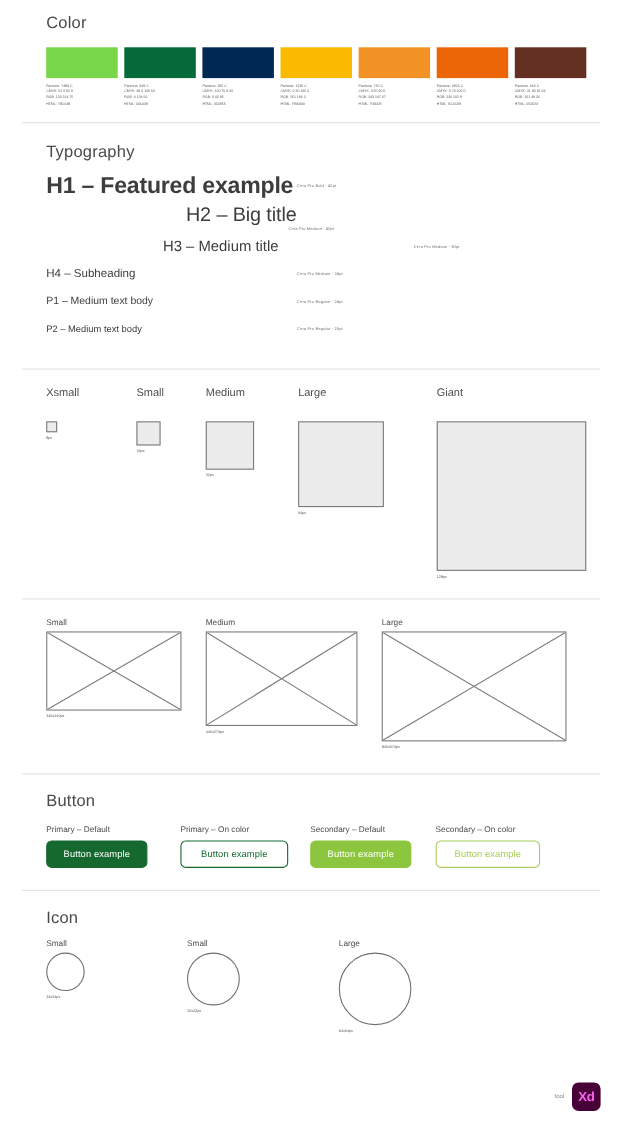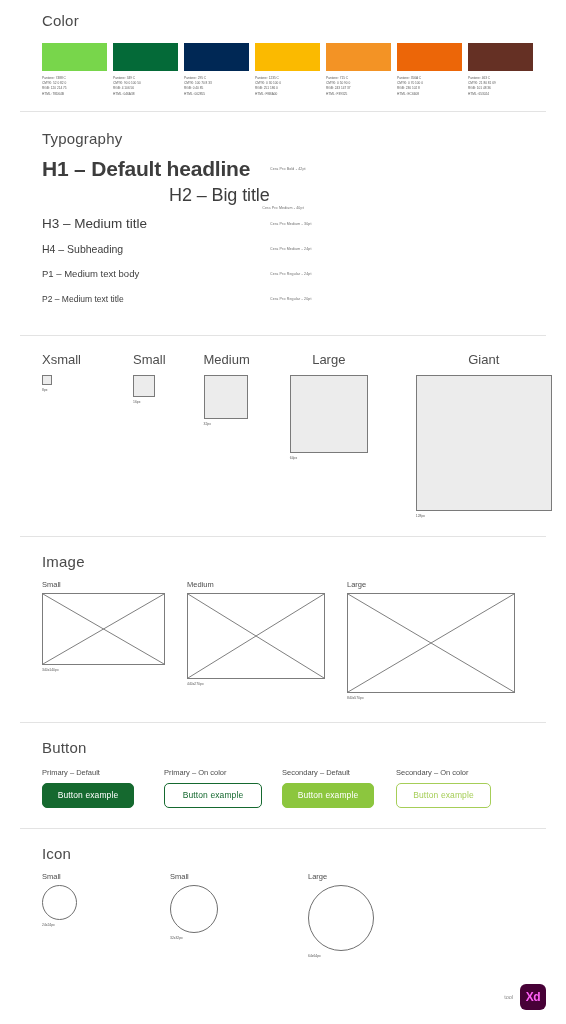--- a/index.html
+++ b/index.html
@@ -49,21 +49,21 @@
   .t-h3 { font-size:13.5px; font-weight:400; }
   .t-h4 { font-size:10.5px; font-weight:400; }
   .t-p1 { font-size:9.5px; font-weight:400; }
   .t-p2 { font-size:8.5px; font-weight:400; }
 
   
   .spacing-sec { padding-top:16px; padding-bottom:18px; }
   .spacing-sec .sec-title { margin:0 0 12px 0; }
   .spacing-row { display:flex; align-items:flex-start; gap:0; }
   .sp-item { display:flex; flex-direction:column; }
-  .sp-label { font-size:13px; color:#4d4d4d; margin-bottom:8px;text-align:center; }
+  .sp-label { font-size:10px; color:#4d4d4d; margin-bottom:20px; }
   .sp-box { background:#ececec; border:1px solid #7a7a7a; }
   .sp-size { font-size:3.4px; color:#5a5a5a; margin-top:3px; }
 
   
   .image-sec { padding-top:16px; padding-bottom:22px; }
   .image-sec .sec-title { margin:0 0 10px 0; }
   .img-row { display:flex; align-items:flex-start; }
   .img-item { display:flex; flex-direction:column; }
   .img-label { font-size:7.5px; color:#4d4d4d; margin-bottom:4px; }
   .img-box { border:1px solid #7c7c7c; position:relative; background:#fff; }
@@ -178,41 +178,41 @@
           </div>
         </div>
       </div>
   </div>
   <div class="divider"></div>
 
   <div class="section typo-sec">
     <div class="sec-title">Typography</div>
     <div id="typo-rows">
         <div class="typo-row" style="margin-bottom: 4px;">
-          <div class="typo-sample t-h1">H1 – Default headline</div>
+          <div class="typo-sample t-h1">H1 – Featured example</div>
           <div class="typo-spec">Cera Pro Bold - 42pt</div>
         </div>
         <div class="typo-row" style="margin-bottom: 3px; flex-direction: column;">
           <div class="typo-sample t-h2">H2 – Big title</div>
           <div class="typo-spec">Cera Pro Medium - 40pt</div>
         </div>
-        <div class="typo-row" style="margin-bottom: 3px;">
+        <div class="typo-row" style="margin-bottom: 3px; justify-content: center;">
           <div class="typo-sample t-h3">H3 – Medium title</div>
           <div class="typo-spec">Cera Pro Medium - 30pt</div>
         </div>
         <div class="typo-row" style="margin-bottom: 3px;">
           <div class="typo-sample t-h4">H4 – Subheading</div>
           <div class="typo-spec">Cera Pro Medium - 24pt</div>
         </div>
         <div class="typo-row" style="margin-bottom: 3px;">
           <div class="typo-sample t-p1">P1 – Medium text body</div>
           <div class="typo-spec">Cera Pro Regular - 24pt</div>
         </div>
         <div class="typo-row" style="margin-bottom: 3px;">
-          <div class="typo-sample t-p2">P2 – Medium text title</div>
+          <div class="typo-sample t-p2">P2 – Medium text body</div>
           <div class="typo-spec">Cera Pro Regular - 20pt</div>
         </div>
       </div>
   </div>
   <div class="divider"></div>
 
   <div class="section spacing-sec">
     <div class="spacing-row" id="spacing-row">
         <div class="sp-item" style="margin-left: 0px;">
           <div class="sp-label">Xsmall</div>
@@ -237,21 +237,20 @@
         <div class="sp-item" style="margin-left: 48px;">
           <div class="sp-label">Giant</div>
           <div class="sp-box" style="width:136px;height:136px"></div>
           <div class="sp-size">128px</div>
         </div>
       </div>
   </div>
   <div class="divider"></div>
 
   <div class="section image-sec">
-    <div class="sec-title">Image</div>
     <div class="img-row" id="img-row">
         <div class="img-item" style="margin-left: 0px;">
           <div class="img-label">Small</div>
           <div class="img-box" style="width:123px;height:72px">
             <svg viewBox="0 0 123 72" preserveAspectRatio="none">
               <line x1="0" y1="0" x2="123" y2="72" stroke="#7c7c7c" stroke-width="1"></line>
               <line x1="123" y1="0" x2="0" y2="72" stroke="#7c7c7c" stroke-width="1"></line>
             </svg>
           </div>
           <div class="img-size">340x140px</div>

